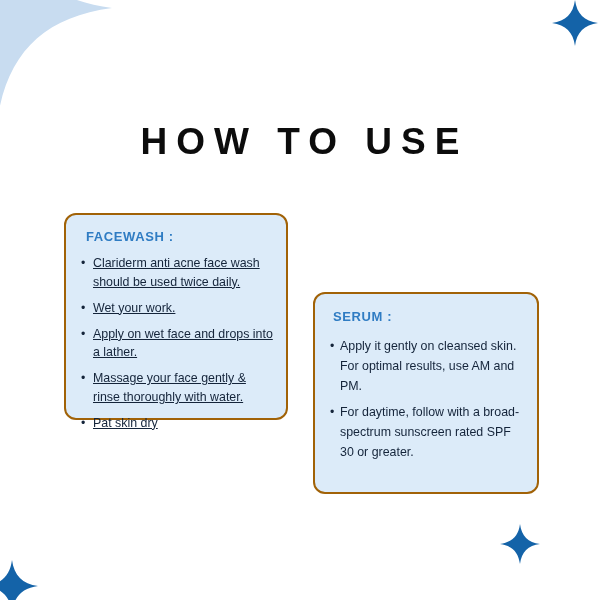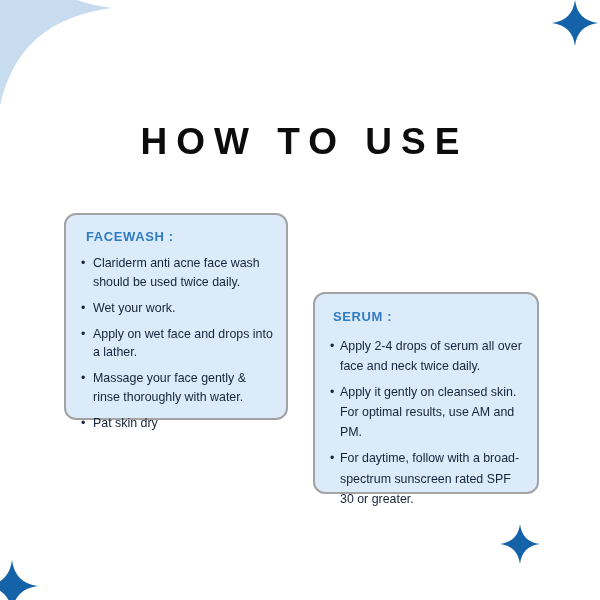--- a/index.html
+++ b/index.html
@@ -66,21 +66,21 @@
     letter-spacing: 9px;
     color: #0c0c0c;
     line-height: 1.1;
     text-indent: 9px;
   }
 
   
   .card {
     position: absolute;
     background: #dcebf9;
-    border: 2px solid #a3a3a3;
+    border: 2px solid #a16207;
     border-radius: 12px;
     box-sizing: border-box;
   }
   #card-facewash {
     left: 64px;
     top: 213px;
     width: 224px;
     height: 207px;
     padding: 14px 12px 10px 14px;
   }
@@ -119,21 +119,21 @@
   }
   .bullet-item:last-child { margin-bottom: 0; }
   .bullet-item::before {
     content: "\2022";
     position: absolute;
     left: 1px;
     top: 0;
   }
 
   
-  #card-facewash .bullet-item { padding-left: 13px; }
+  #card-facewash .bullet-item { padding-left: 13px; text-decoration: underline; }
   #card-facewash .bullet-item.indent-wrap { text-indent: 0; }
 
   #card-serum .bullet-item {
     font-size: 12.4px;
     line-height: 1.62;
     margin-bottom: 6px;
     padding-left: 11px;
   }
 </style>
 </head>
@@ -174,19 +174,18 @@
       <li class="bullet-item">Wet your work.</li>
       <li class="bullet-item indent-wrap">Apply on wet face and drops into a lather.</li>
       <li class="bullet-item indent-wrap">Massage your face gently &amp; rinse thoroughly with water.</li>
       <li class="bullet-item">Pat skin dry</li>
     </ul>
   </div>
 
   <div class="card" id="card-serum">
     <div class="card-heading">SERUM :</div>
     <ul class="bullet-list">
-      <li class="bullet-item">Apply 2-4 drops of serum all over face and neck twice daily.</li>
       <li class="bullet-item">Apply it gently on cleansed skin. For optimal results, use AM and PM.</li>
       <li class="bullet-item">For daytime, follow with a broad-spectrum sunscreen rated SPF 30 or greater.</li>
     </ul>
   </div>
 
 </div>
 
 </body></html>

